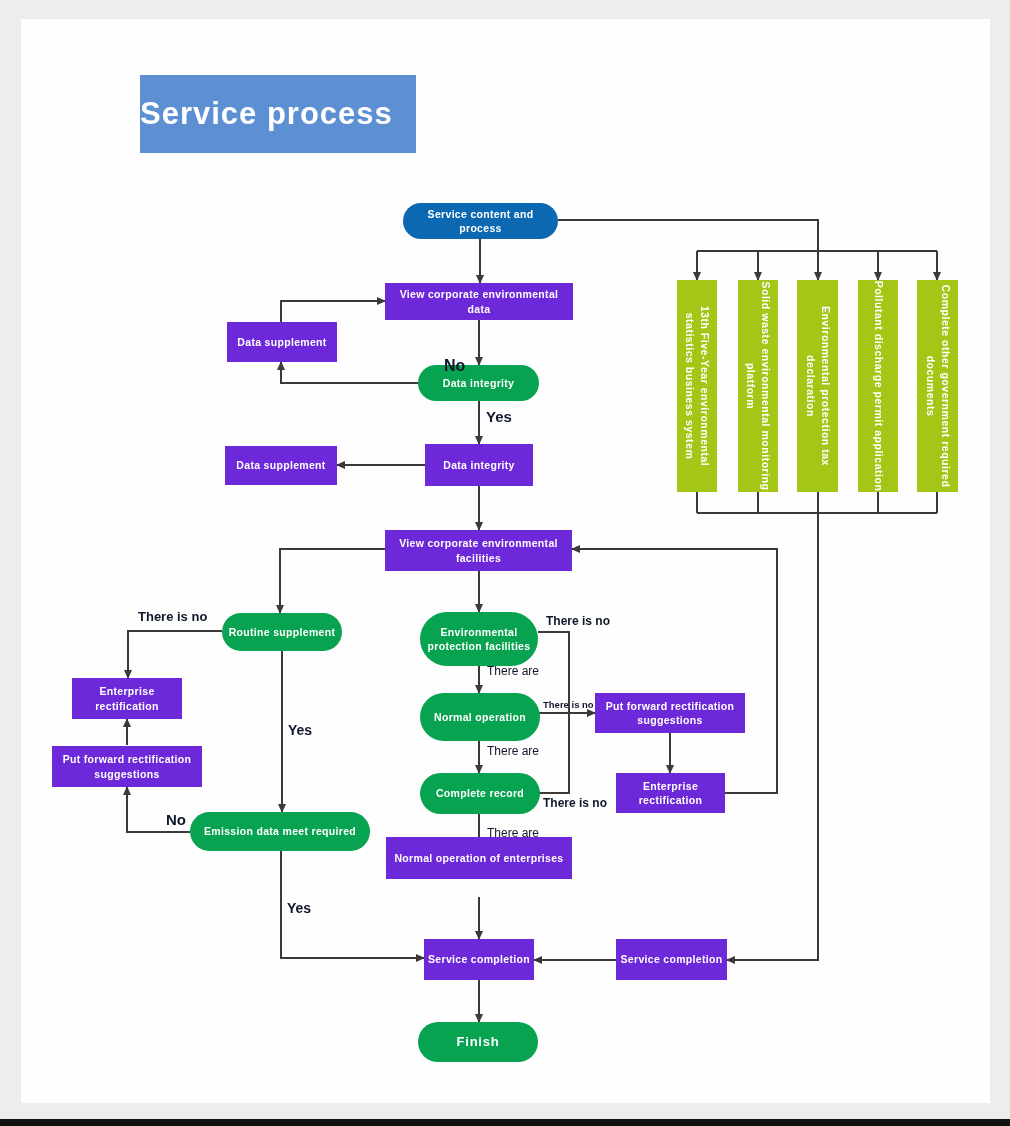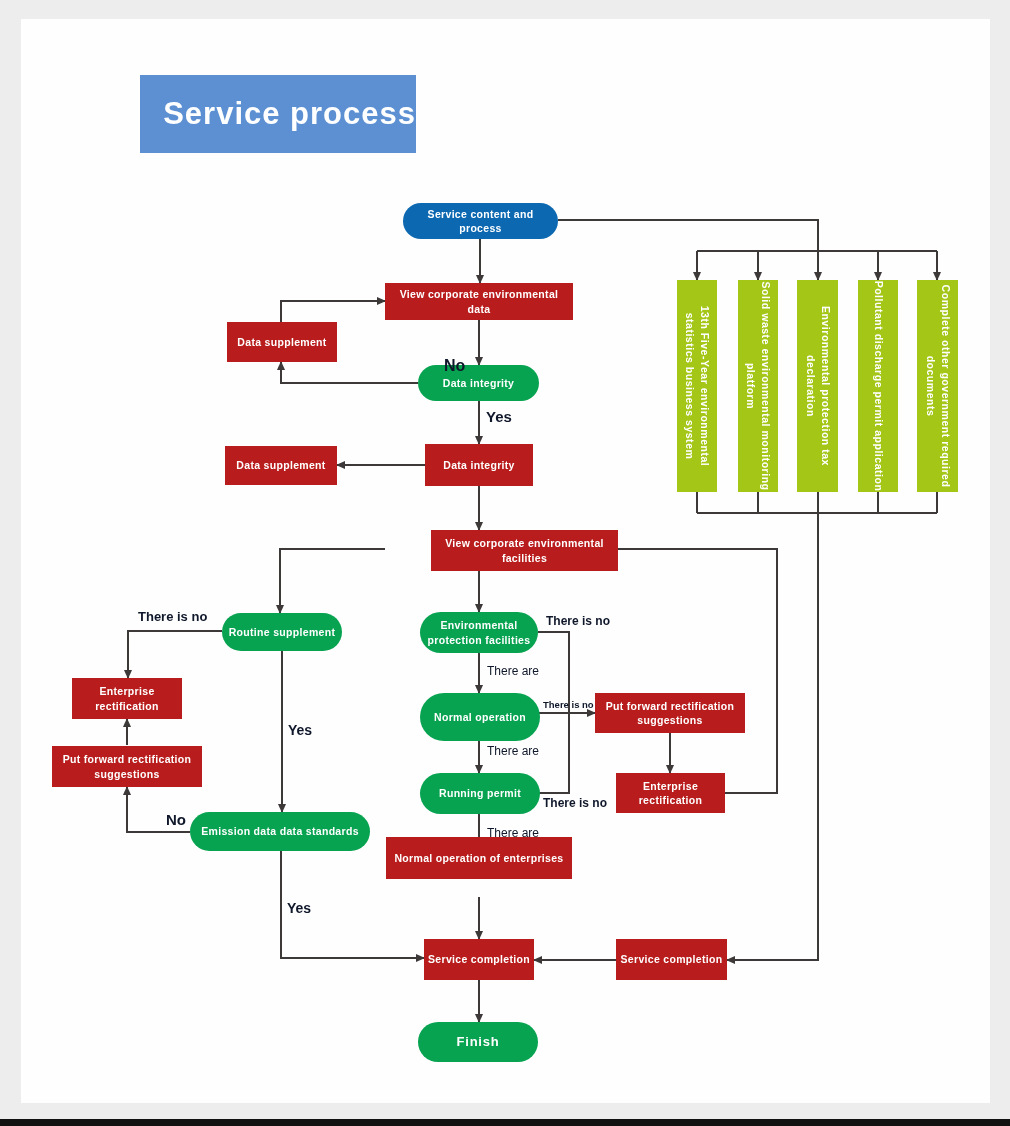--- a/index.html
+++ b/index.html
@@ -5,29 +5,29 @@
   html,body{margin:0;padding:0;}
   body{
     width:1010px;height:1126px;position:relative;overflow:hidden;
     background:#ededed;
     font-family:"Liberation Sans","DejaVu Sans",sans-serif;
   }
   .canvas{position:absolute;left:21px;top:19px;width:969px;height:1084px;background:#fefefe;}
   .bottom-bar{position:absolute;left:0;top:1119px;width:1010px;height:7px;background:#111111;}
   .title-box{
     position:absolute;left:140px;top:75px;width:276px;height:78px;
-    background:#5c90d3;color:#ffffff;display:flex;align-items:center;justify-content:flex-end;
+    background:#5c90d3;color:#ffffff;display:flex;align-items:center;justify-content:flex-start;
     font-size:31px;font-weight:600;letter-spacing:1px;
   }
   .node{
     position:absolute;display:flex;align-items:center;justify-content:center;
     color:#ffffff;font-size:10.5px;font-weight:600;letter-spacing:.03em;
     text-align:center;line-height:1.35;box-sizing:border-box;padding:9px 4px;
   }
-  .lg{background:#b91c1c;}
+  .lg{background:#6d28d9;}
   .dg{background:#07a351;}
   .pill{border-radius:999px;}
   .vbox{position:absolute;background:#a3c617;}
   .vbox .vtext{
     position:absolute;left:50%;top:50%;width:212px;height:40px;
     transform:translate(-50%,-50%) rotate(90deg);
     display:flex;align-items:center;justify-content:center;
     color:#ffffff;font-size:10.5px;font-weight:600;letter-spacing:.05em;
     text-align:center;line-height:1.45;
   }
@@ -98,39 +98,39 @@
 <div class="node lg" style="left:385px;top:283px;width:188px;height:37px;">View corporate environmental data</div>
 
 <div class="node lg" style="left:227px;top:322px;width:110px;height:40px;">Data supplement</div>
 
 <div class="node dg pill" style="left:418px;top:365px;width:121px;height:36px;">Data integrity</div>
 
 <div class="node lg" style="left:225px;top:446px;width:112px;height:39px;">Data supplement</div>
 
 <div class="node lg" style="left:425px;top:444px;width:108px;height:42px;">Data integrity</div>
 
-<div class="node lg" style="left:385px;top:530px;width:187px;height:41px;margin-left:46px;">View corporate environmental facilities</div>
+<div class="node lg" style="left:385px;top:530px;width:187px;height:41px;">View corporate environmental facilities</div>
 
-<div class="node dg pill" style="left:420px;top:612px;width:118px;height:41px;">Environmental protection facilities</div>
+<div class="node dg pill" style="left:420px;top:612px;width:118px;height:54px;">Environmental protection facilities</div>
 
 <div class="node dg pill" style="left:420px;top:693px;width:120px;height:48px;">Normal operation</div>
 
-<div class="node dg pill" style="left:420px;top:773px;width:120px;height:41px;">Running permit</div>
+<div class="node dg pill" style="left:420px;top:773px;width:120px;height:41px;">Complete record</div>
 
 <div class="node lg" style="left:595px;top:693px;width:150px;height:40px;">Put forward rectification suggestions</div>
 
 <div class="node lg" style="left:616px;top:773px;width:109px;height:40px;">Enterprise rectification</div>
 
 <div class="node dg pill" style="left:222px;top:613px;width:120px;height:38px;">Routine supplement</div>
 
 <div class="node lg" style="left:72px;top:678px;width:110px;height:41px;">Enterprise rectification</div>
 
 <div class="node lg" style="left:52px;top:746px;width:150px;height:41px;">Put forward rectification suggestions</div>
 
-<div class="node dg pill" style="left:190px;top:812px;width:180px;height:39px;">Emission data data standards</div>
+<div class="node dg pill" style="left:190px;top:812px;width:180px;height:39px;">Emission data meet required</div>
 
 <div class="node lg" style="left:386px;top:837px;width:186px;height:42px;">Normal operation of enterprises</div>
 
 <div class="node lg" style="left:424px;top:939px;width:110px;height:41px;">Service completion</div>
 
 <div class="node lg" style="left:616px;top:939px;width:111px;height:41px;">Service completion</div>
 
 <div class="node dg pill finish-text" style="left:418px;top:1022px;width:120px;height:40px;">Finish</div>
 
 <div class="vbox" style="left:677px;top:280px;width:40px;height:212px;">

